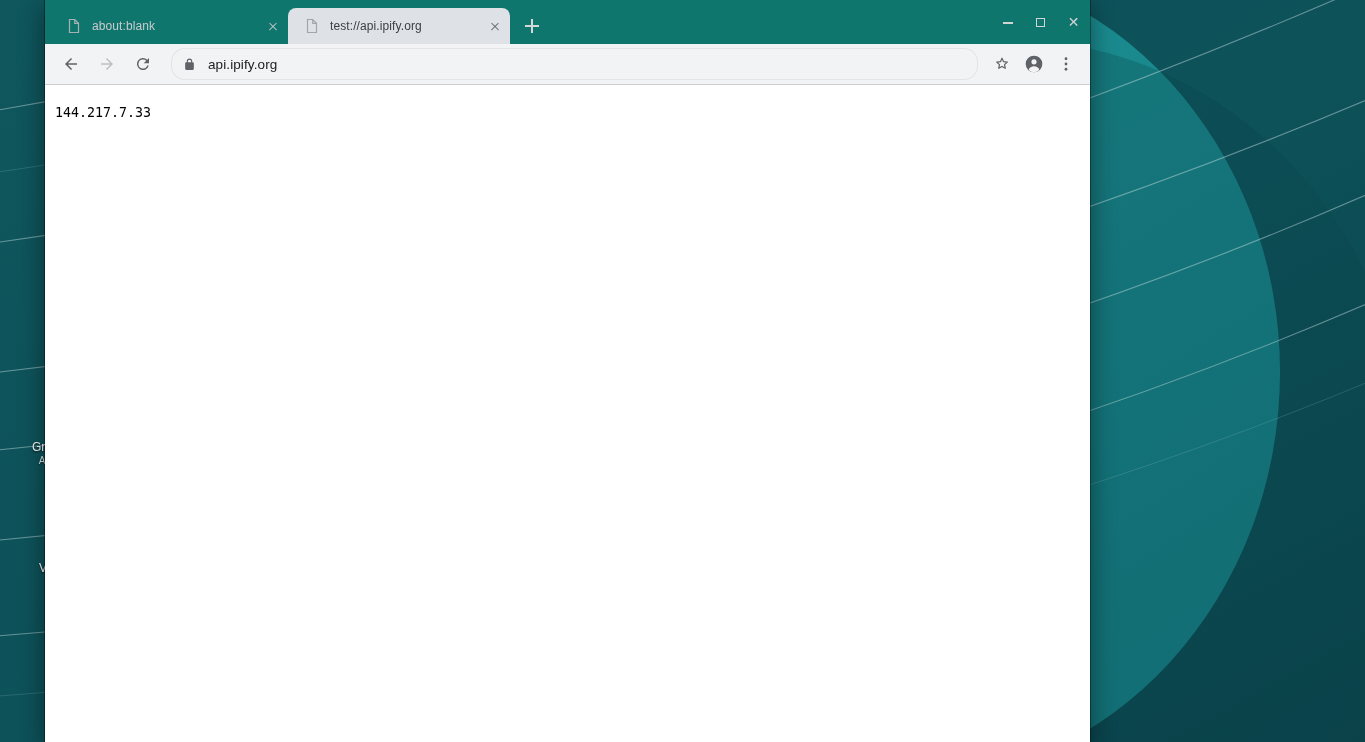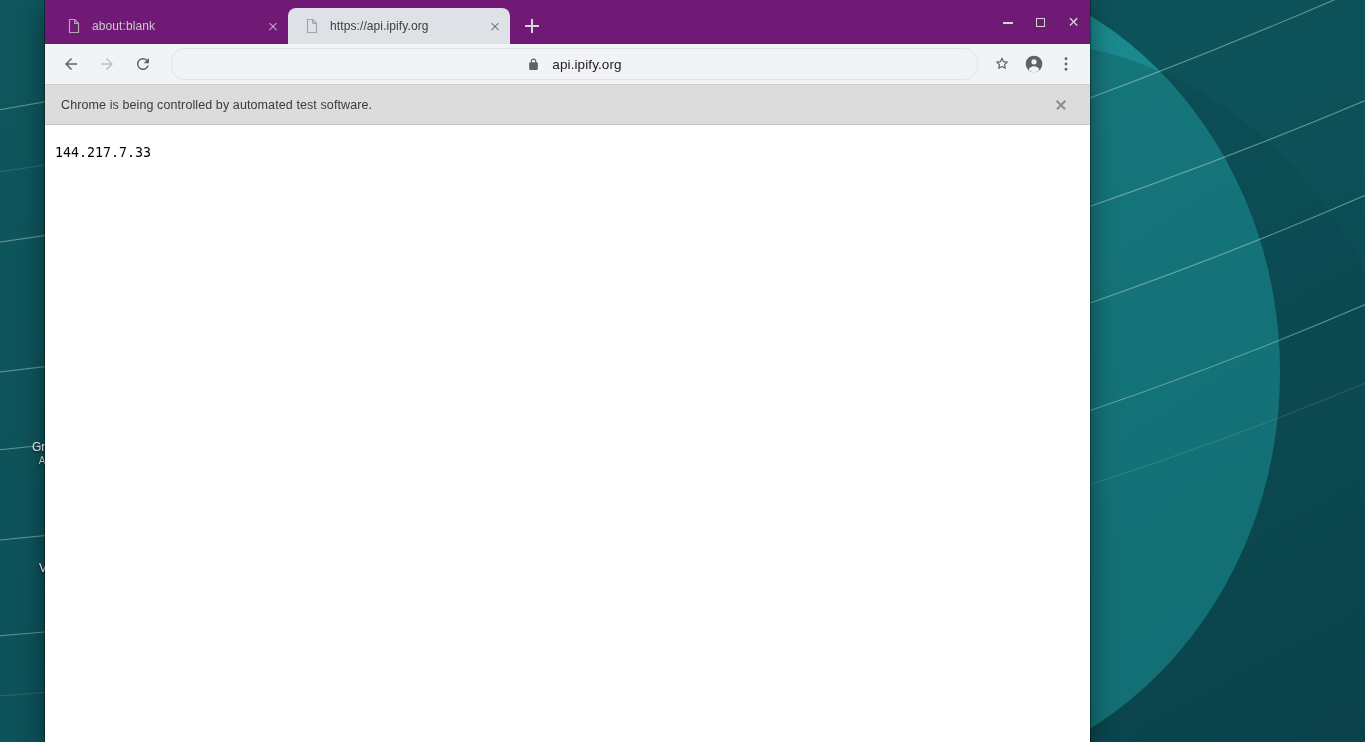--- a/index.html
+++ b/index.html
@@ -53,21 +53,21 @@
     background: #ffffff;
     box-shadow: 0 0 0 1px rgba(0,0,0,0.35), 0 6px 24px rgba(0,0,0,0.45);
     overflow: hidden;
     display: flex;
     flex-direction: column;
   }
 
   
   #tabstrip {
     height: 44px;
-    background: #701a75;
+    background: #0f766e;
     position: relative;
     flex: 0 0 auto;
     display: flex;
     align-items: flex-end;
     padding-left: 5px;
     box-sizing: border-box;
   }
   .tab {
     height: 36px;
     display: flex;
@@ -194,21 +194,20 @@
     flex: 1 1 auto;
     height: 28px;
     margin: 0 8px 0 10px;
     background: #f1f3f4;
     border-radius: 14px;
     display: flex;
     align-items: center;
     padding: 16px 12px;
     box-sizing: border-box;
     box-shadow: inset 0 0 0 1px #e2e4e6;
-    justify-content: center;
   }
   #omnibox-url {
     font-size: 13.5px;
     color: #202124;
     margin-left: 12px;
     white-space: nowrap;
     overflow: hidden;
     letter-spacing: .1px;
   }
   .tb-icon {
@@ -336,21 +335,21 @@
         </svg>
         <span class="tab-title">about:blank</span>
         <span class="tab-close"></span>
       </div>
 
       <div class="tab active">
         <svg class="tab-favicon" viewBox="0 0 16 16">
           <path d="M3.5 1.5h5.2L12.5 5.3v9.2h-9z" fill="none" stroke="#9aa0a6" stroke-width="1.2"></path>
           <path d="M8.7 1.5v3.8h3.8" fill="none" stroke="#9aa0a6" stroke-width="1.2"></path>
         </svg>
-        <span class="tab-title">https://api.ipify.org</span>
+        <span class="tab-title">test://api.ipify.org</span>
         <span class="tab-close"></span>
       </div>
 
       <div id="new-tab-btn"></div>
 
       <div id="window-controls">
         <div class="wc wc-min"></div>
         <div class="wc wc-max"></div>
         <div class="wc wc-close">
           <span>✕</span>
@@ -401,23 +400,19 @@
 
       <div class="tb-icon">
         <svg width="18" height="18" viewBox="0 0 24 24">
           <circle cx="12" cy="5" r="1.85" fill="#5f6368"></circle>
           <circle cx="12" cy="12" r="1.85" fill="#5f6368"></circle>
           <circle cx="12" cy="19" r="1.85" fill="#5f6368"></circle>
         </svg>
       </div>
     </div>
 
-    <div id="infobar">
-      <span id="infobar-text">Chrome is being controlled by automated test software.</span>
-      <span id="infobar-close"></span>
-    </div>
 
     <div id="page-viewport">
       <pre id="page-body"><span id="ip-text">144.217.7.33</span></pre>
     </div>
 
   </div>
 </div>
 
 </body></html>

